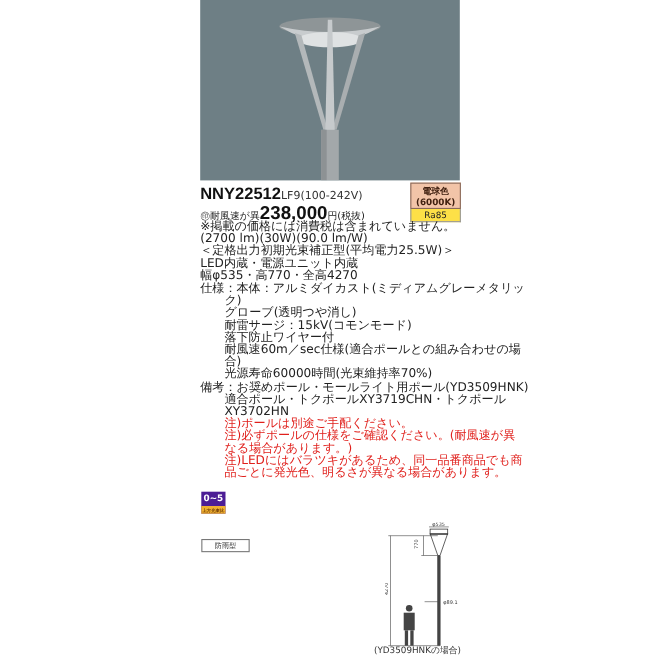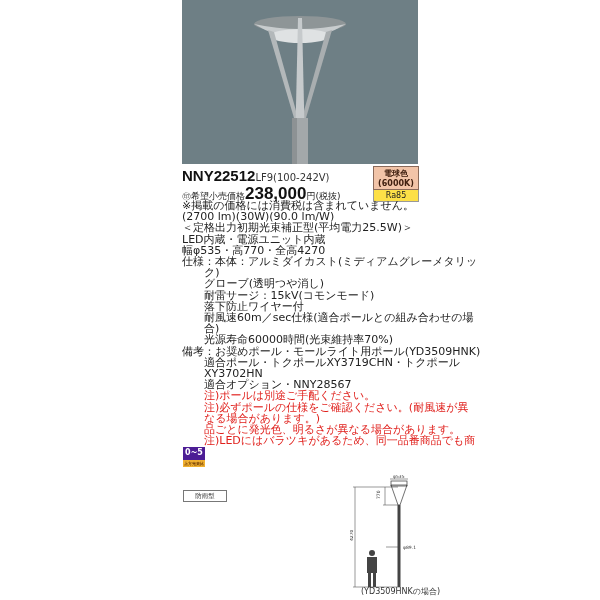--- a/index.html
+++ b/index.html
@@ -21,21 +21,21 @@
     .lines div { white-space:nowrap; }
     .indent1 { padding-left:22px; }
     .red { color:#e0201c; }
     .ip-badge { position:absolute; left:183px; top:447px; width:22px; height:20px; background:#4c1d95;
                 color:#fff; font-size:8px; font-weight:bold; text-align:center; line-height:12px; }
     .ip-badge .sub { position:absolute; left:0; bottom:0; width:22px; height:7px; background:#f0b030;
                      color:#663300; font-size:4px; line-height:7px; }
     .rain-badge { position:absolute; left:183px; top:490px; width:42px; height:10px; border:1px solid #777;
                   font-size:6.5px; text-align:center; line-height:10px; color:#333; }
     .diagram { position:absolute; left:350px; top:475px; width:90px; height:125px; }
-    .diagram-caption { position:absolute; left:340px; top:586px; font-size:8px; color:#333; white-space:nowrap;margin-left:21px; }
+    .diagram-caption { position:absolute; left:340px; top:586px; font-size:8px; color:#333; white-space:nowrap; }
   </style>
 </head>
 <body>
 
 <div class="photo">
   <svg width="236" height="164" viewBox="0 0 236 164">
 
     <ellipse cx="118" cy="24" rx="46" ry="8" fill="#8e9597"></ellipse>
     <path d="M72 24 Q118 52 164 24 Q118 34 72 24Z" fill="#c8ccce"></path>
     <ellipse cx="118" cy="36" rx="30" ry="7" fill="#dfe2e3"></ellipse>
@@ -52,46 +52,45 @@
 <div class="model-row">
   <span class="model">NNY22512</span><span class="model-suffix">LF9</span><span class="model-suffix">(100-242V)</span>
 </div>
 
 <div class="badge">
   <div class="b1">電球色(6000K)</div>
   <div class="b2">Ra85</div>
 </div>
 
 <div class="price-row">
-  <span>㊞</span><span>希望小売価格</span><span class="price">238,000</span><span>円</span><span>(税抜)</span>
+  <span>㊞</span><span>耐風速が異</span><span class="price">238,000</span><span>円</span><span>(税抜)</span>
 </div>
 
 <div class="lines" id="lines">
     <div>※掲載の価格には消費税は含まれていません。</div>
     <div>(2700 lm)(30W)(90.0 lm/W)</div>
     <div>＜定格出力初期光束補正型(平均電力25.5W)＞</div>
     <div>LED内蔵・電源ユニット内蔵</div>
     <div>幅φ535・高770・全高4270</div>
     <div>仕様：本体：アルミダイカスト(ミディアムグレーメタリッ</div>
     <div class="indent1">ク)</div>
     <div class="indent1">グローブ(透明つや消し)</div>
     <div class="indent1">耐雷サージ：15kV(コモンモード)</div>
     <div class="indent1">落下防止ワイヤー付</div>
     <div class="indent1">耐風速60m／sec仕様(適合ポールとの組み合わせの場</div>
     <div class="indent1">合)</div>
     <div class="indent1">光源寿命60000時間(光束維持率70%)</div>
     <div>備考：お奨めポール・モールライト用ポール(YD3509HNK)</div>
     <div class="indent1">適合ポール・トクポールXY3719CHN・トクポール</div>
     <div class="indent1">XY3702HN</div>
-    <div class="indent1">適合オプション・NNY28567</div>
     <div class="indent1 red">注)ポールは別途ご手配ください。</div>
     <div class="indent1 red">注)必ずポールの仕様をご確認ください。(耐風速が異</div>
     <div class="indent1 red">なる場合があります。)</div>
+    <div class="indent1 red">注)LEDにはバラツキがあるため、同一品番商品でも商</div>
     <div class="indent1 red">品ごとに発光色、明るさが異なる場合があります。</div>
-    <div class="indent1 red">注)LEDにはバラツキがあるため、同一品番商品でも商</div>
   </div>
 
 <div class="ip-badge">
   <span>0~5</span>
   <div class="sub">上方光束比</div>
 </div>
 <div class="rain-badge">防雨型</div>
 
 <div class="diagram">
   <svg width="90" height="125" viewBox="0 0 90 125">

